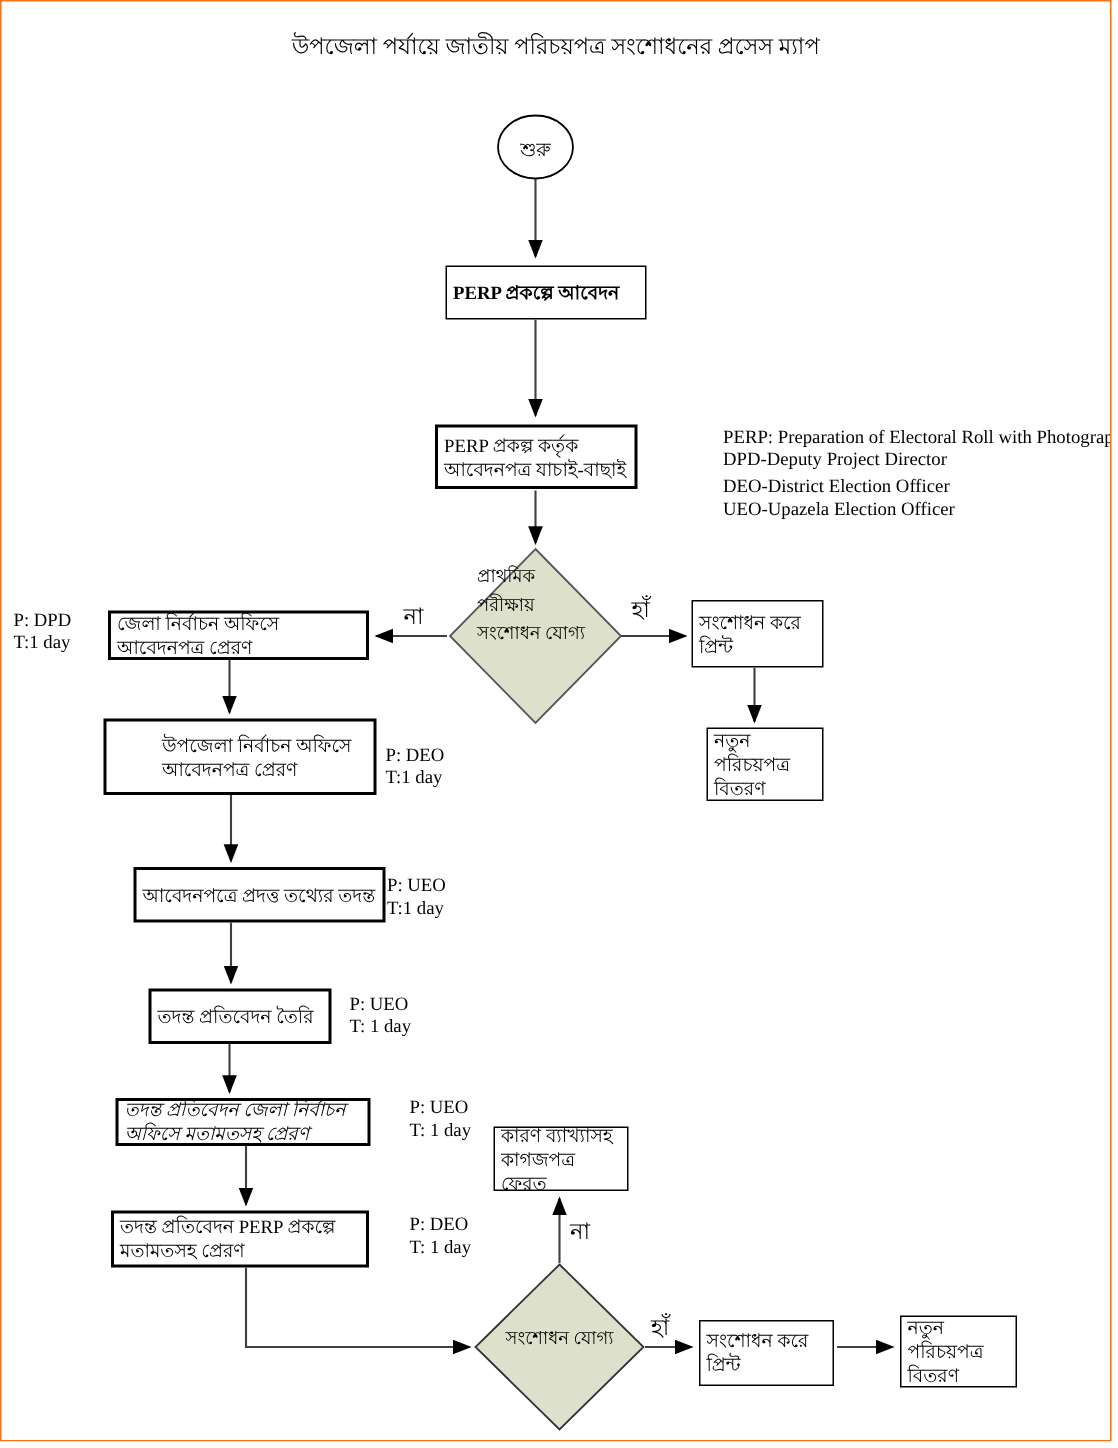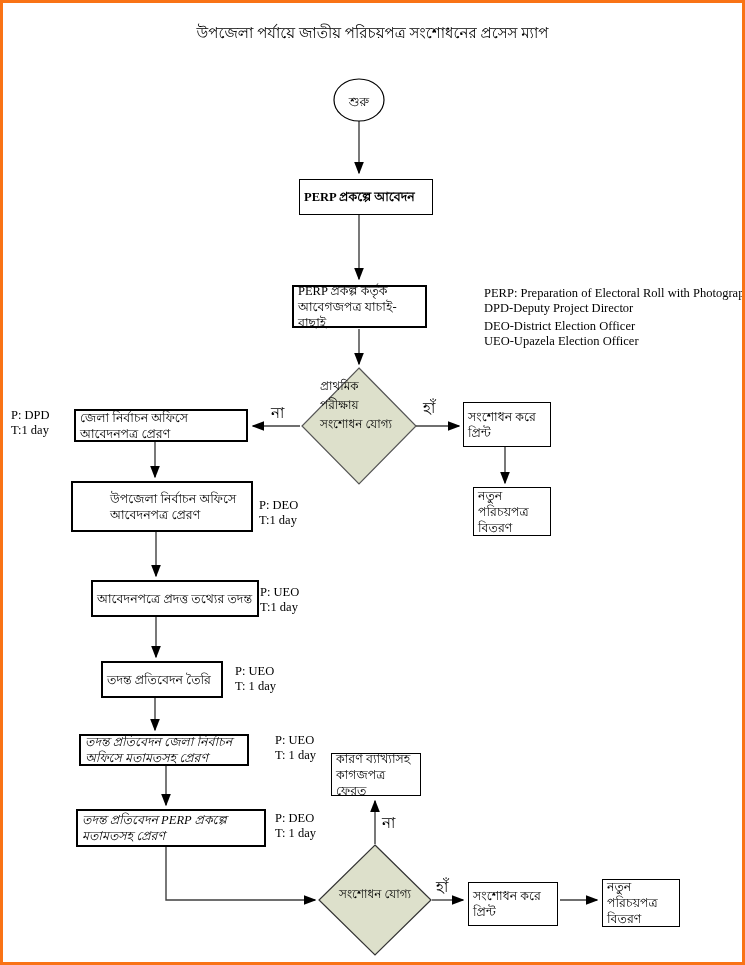--- a/index.html
+++ b/index.html
@@ -1,19 +1,19 @@
 <!DOCTYPE html>
 <html><head>
 <meta charset="utf-8">
 <style>
   html,body{margin:0;padding:0;background:#fff;}
   #page{
     position:relative;
     width:739px;height:959px;
-    border:3px solid #f97316;
+    border:1px solid #f97316;
     background:#fff;
     font-family:"Liberation Serif","DejaVu Sans",serif;
     color:#000;
     overflow:hidden;
   }
   #connectors{position:absolute;left:0;top:0;width:745px;height:965px;}
   .title{
     position:absolute;left:0;top:18px;width:100%;
     text-align:center;font-size:15px;
   }
@@ -74,21 +74,21 @@
     <polygon points="356,365 413,423 356,481 299,423" fill="#dde0cb" stroke="#555" stroke-width="1.2"></polygon>
     <polygon points="372,842 428,897 372,952 316,897" fill="#dde0cb" stroke="#333" stroke-width="1.2"></polygon>
   </svg>
 
   <div class="title">উপজেলা পর্যায়ে জাতীয় পরিচয়পত্র সংশোধনের প্রসেস ম্যাপ</div>
 
   <div class="oval-label" style="left:331px;top:90px;width:50px;">শুরু</div>
 
   <div class="box" style="left:296px;top:176px;width:134px;height:36px;font-weight:bold;">PERP প্রকল্পে আবেদন</div>
 
-  <div class="box bold" style="left:289px;top:282px;width:135px;height:43px;">PERP প্রকল্প কর্তৃক আবেগজপত্র যাচাই-বাছাই</div>
+  <div class="box bold" style="left:289px;top:282px;width:135px;height:43px;">PERP প্রকল্প কর্তৃক আবেদনপত্র যাচাই-বাছাই</div>
 
   <div class="legend">
     <div>PERP: Preparation of Electoral Roll with Photograph</div>
     <div>DPD-Deputy Project Director</div>
     <div class="lg3">DEO-District Election Officer</div>
     <div>UEO-Upazela Election Officer</div>
   </div>
 
   <div class="diamond-text" style="left:317px;top:374px;width:90px;">
     <div>প্রাথমিক</div>
@@ -125,21 +125,21 @@
     <div>P: UEO</div>
     <div>T: 1 day</div>
   </div>
 
   <div class="box bold" style="left:76px;top:731px;width:170px;height:32px;font-style:italic;">তদন্ত প্রতিবেদন জেলা নির্বাচন অফিসে মতামতসহ প্রেরণ</div>
   <div class="ann" style="left:272px;top:730px;">
     <div>P: UEO</div>
     <div>T: 1 day</div>
   </div>
 
-  <div class="box bold" style="left:73px;top:806px;width:190px;height:38px;font-style:italic;">তদন্ত প্রতিবেদন PERP প্রকল্পে মতামতসহ প্রেরণ</div>
+  <div class="box bold" style="left:73px;top:806px;width:172px;height:38px;">তদন্ত প্রতিবেদন PERP প্রকল্পে মতামতসহ প্রেরণ</div>
   <div class="ann" style="left:272px;top:808px;">
     <div>P: DEO</div>
     <div>T: 1 day</div>
   </div>
 
   <div class="box" style="left:328px;top:750px;width:90px;height:43px;">কারণ ব্যাখ্যাসহ কাগজপত্র ফেরত</div>
 
   <div class="elabel" style="left:379px;top:808px;">না</div>
 
   <div class="diamond-text" style="left:322px;top:882px;width:100px;text-align:center;">সংশোধন যোগ্য</div>

